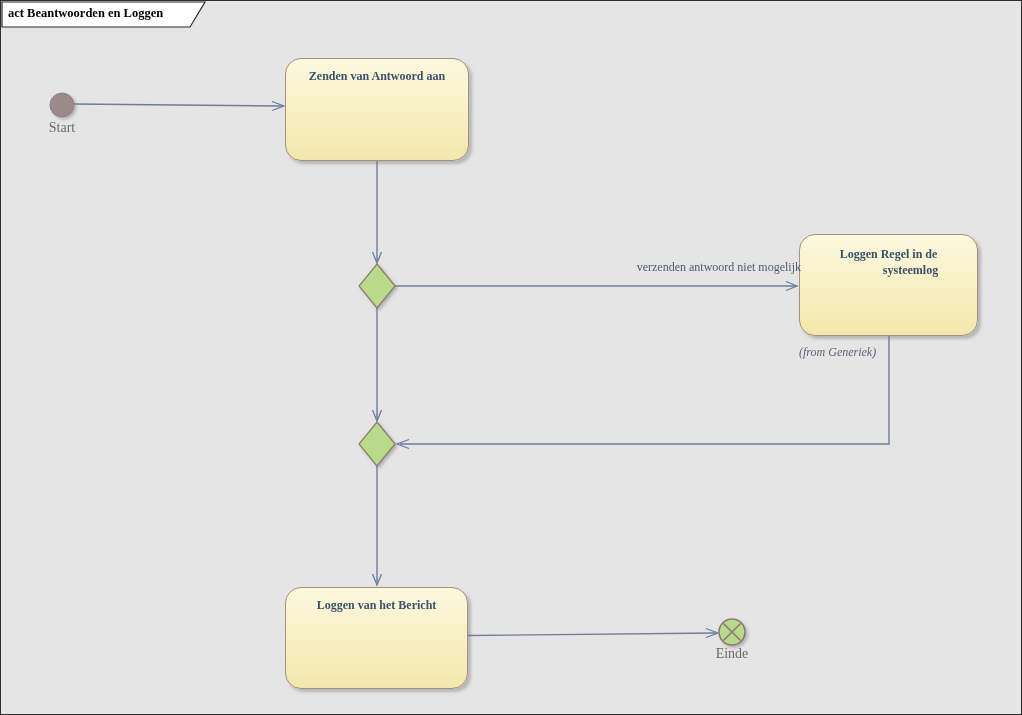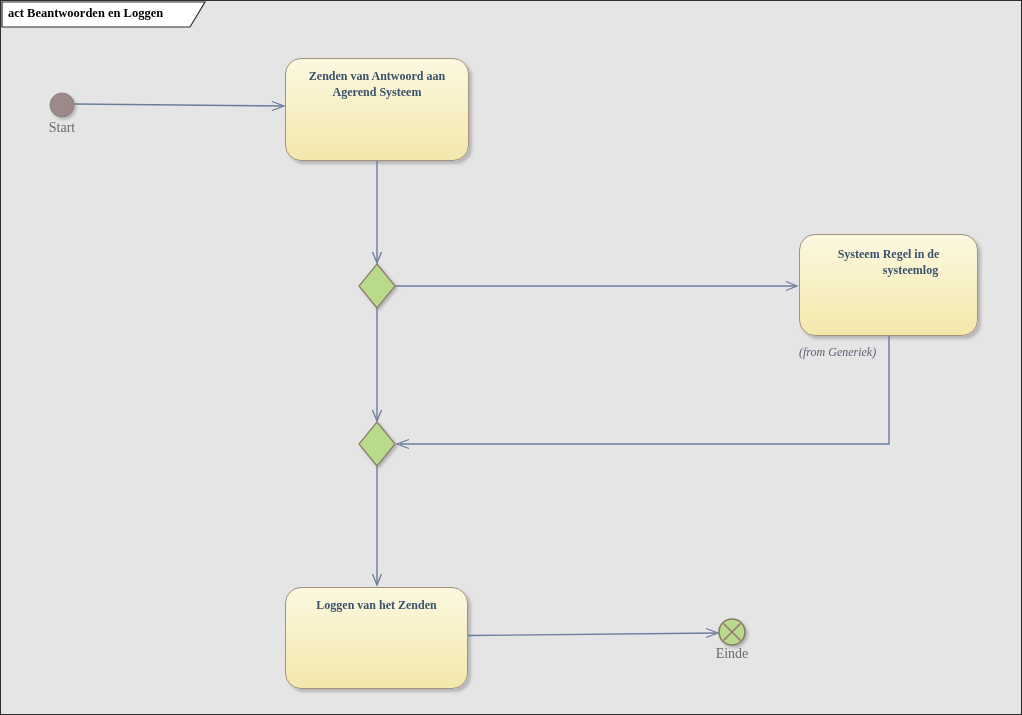--- a/index.html
+++ b/index.html
@@ -98,29 +98,29 @@
     <g>
       <circle class="final-circle" cx="731" cy="631" r="13"></circle>
       <path class="final-x" d="M722.5,622.5 L739.5,639.5 M739.5,622.5 L722.5,639.5"></path>
     </g>
   </svg>
 
   <div class="txt frame-title">act Beantwoorden en Loggen</div>
 
   <div class="txt action-title" style="left:284px; top:67px; width:184px;">
     <span style="display:block;">Zenden van Antwoord aan</span>
-    <span style="display:block;">Agerend Systeem</span>
   </div>
 
   <div class="txt action-title" style="left:798px; top:245px; width:179px;">
-    <span style="display:block;">Systeem Regel in de</span>
+    <span style="display:block;">Loggen Regel in de</span>
     <span style="display:block;margin-left:44px;">systeemlog</span>
   </div>
 
-  <div class="txt action-title" style="left:284px; top:596px; width:183px;">Loggen van het Zenden</div>
+  <div class="txt action-title" style="left:284px; top:596px; width:183px;">Loggen van het Bericht</div>
 
+  <div class="txt guard-label" style="left:590px; top:259px; width:210px;">verzenden antwoord niet mogelijk</div>
 
   <div class="txt note-label" style="left:798px; top:344px; width:179px;">(from Generiek)</div>
 
   <div class="txt endpoint-label" style="left:21px; top:119px; width:80px;">Start</div>
 
   <div class="txt endpoint-label" style="left:691px; top:645px; width:80px;text-align:center;">Einde</div>
 </div>
 
 </body></html>

